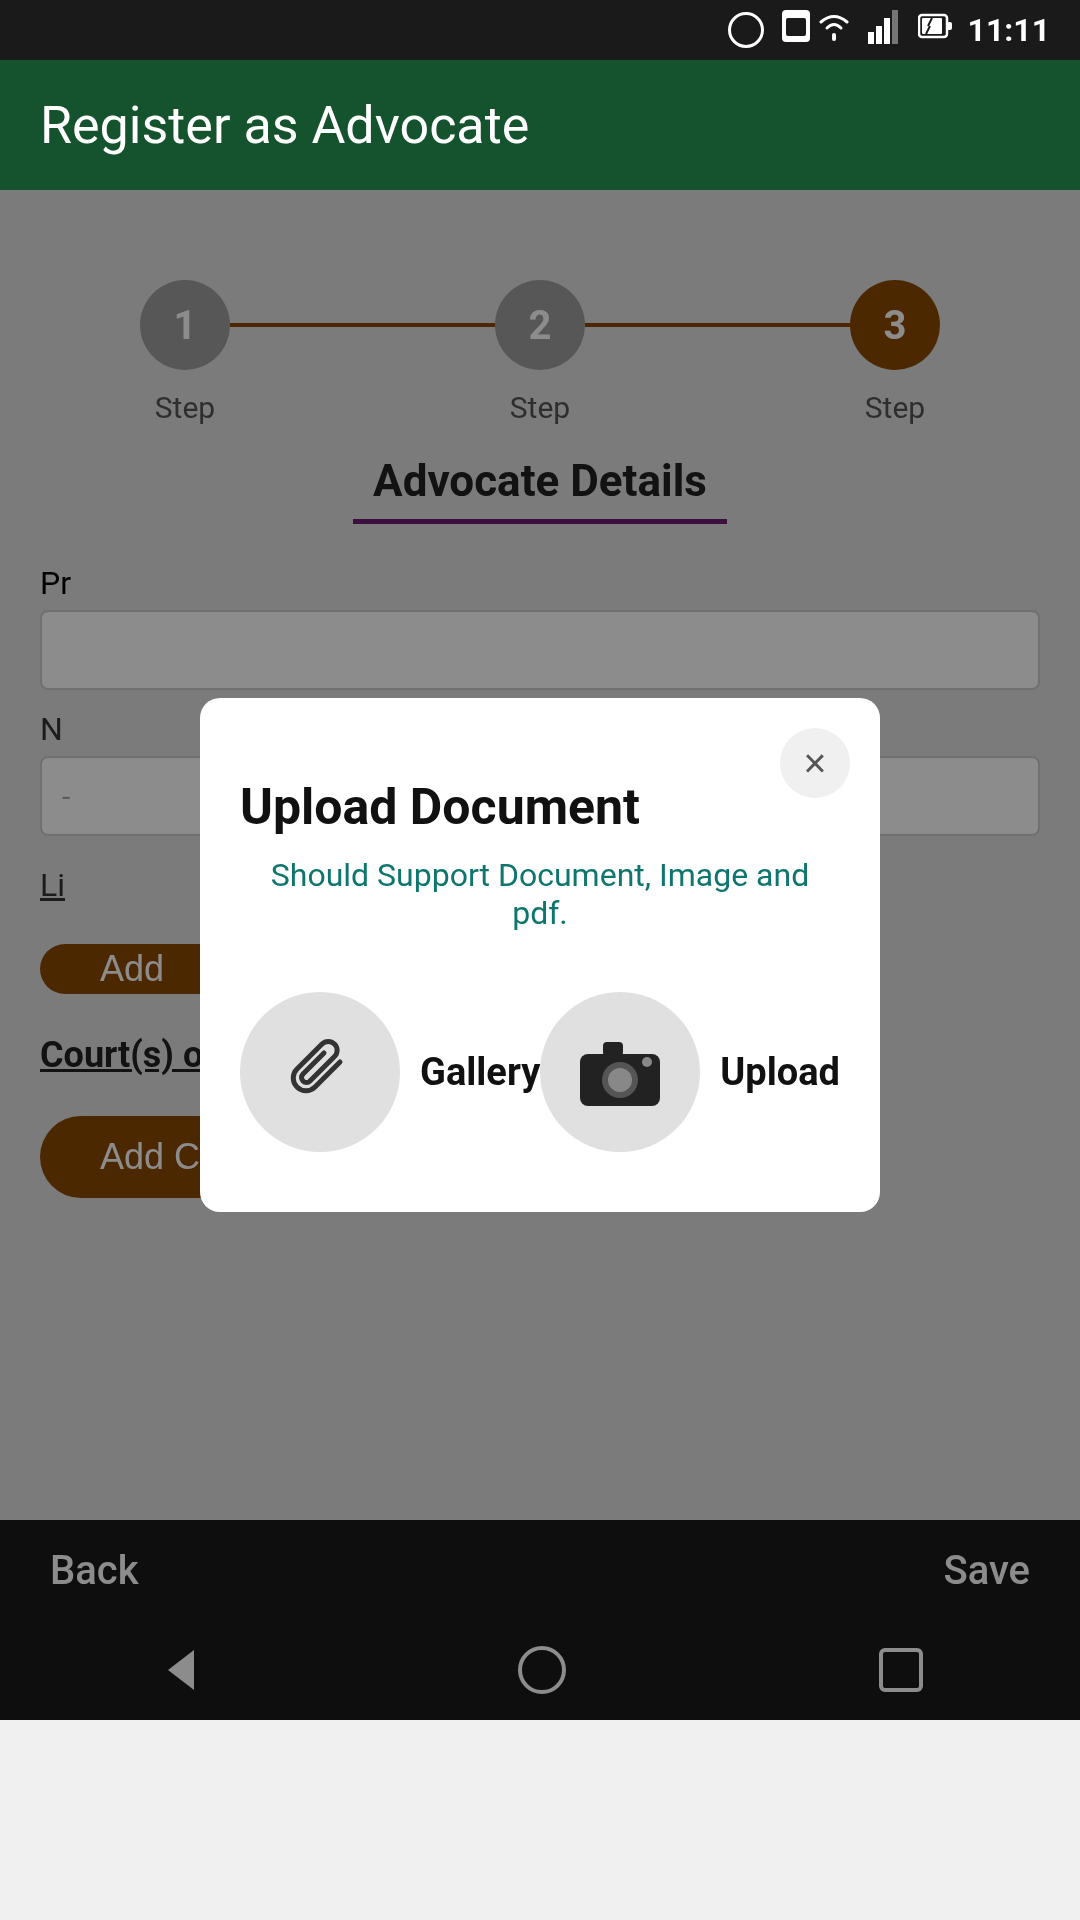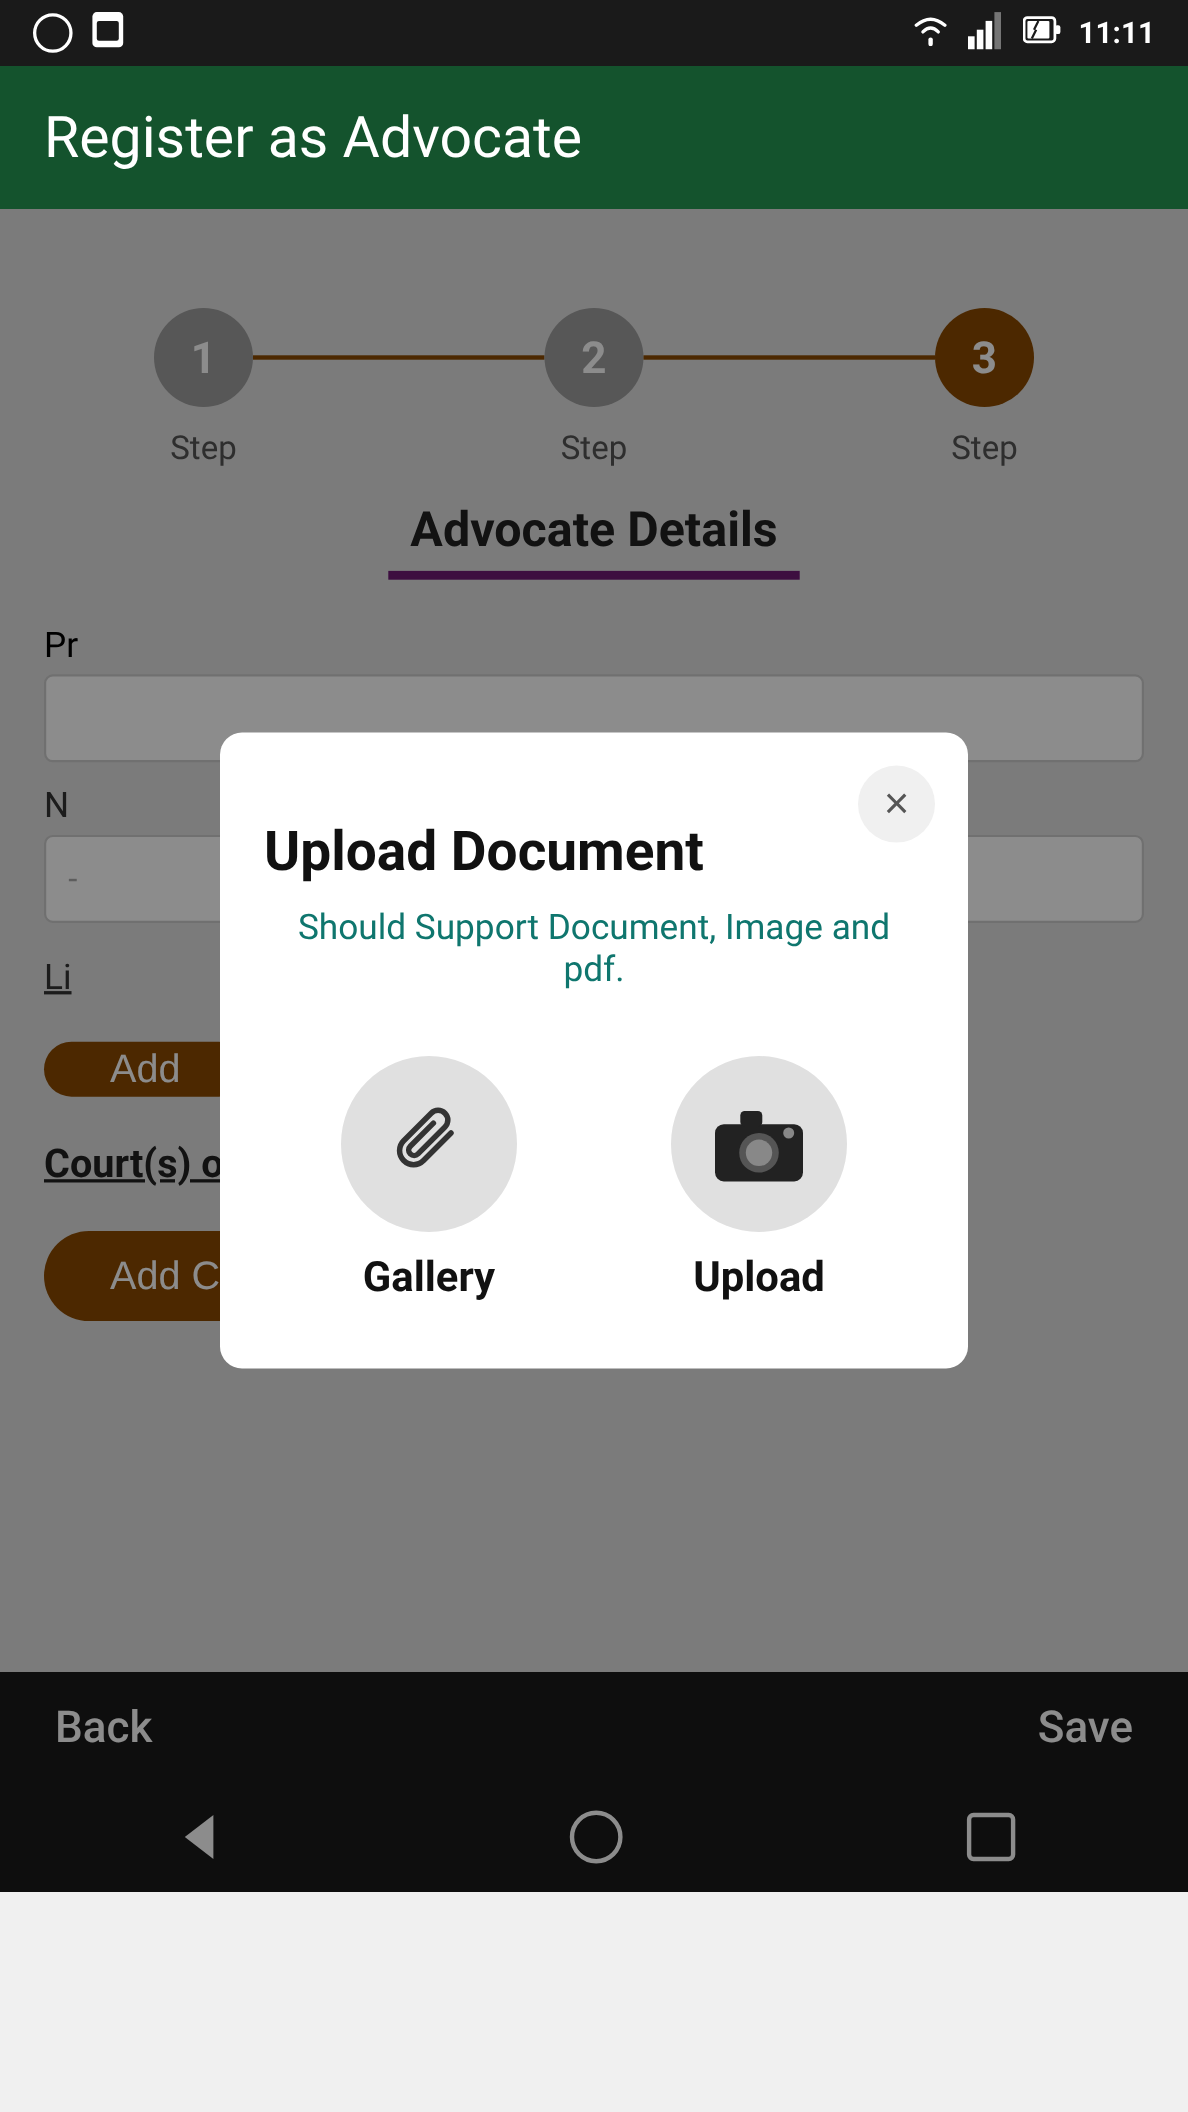--- a/index.html
+++ b/index.html
@@ -14,24 +14,24 @@
       position: relative;
     }
 
     
     .status-bar {
       width: 100%;
       height: 60px;
       background: #1a1a1a;
       display: flex;
       align-items: center;
-      justify-content: space-between;
+      justify-content: flex-end;
       padding: 0 30px;
       color: white;
-      font-size: 27px;
+      font-size: 32px;
     }
     .status-left {
       display: flex;
       align-items: center;
       gap: 14px;
     }
     .status-right {
       display: flex;
       align-items: center;
       gap: 14px;
@@ -102,21 +102,21 @@
     }
 
     
     .section-title {
       text-align: left;
       font-size: 44px;
       font-weight: bold;
       color: #222;
       margin: 30px 0 10px 0;
       padding-bottom: 12px;
-      border-bottom: 8px solid #701a75;
+      border-bottom: 5px solid #701a75;
       display: inline-block;
       padding: 0 20px 12px 20px;
     }
     .section-title-wrapper {
       display: flex;
       justify-content: center;
       margin-bottom: 30px;
     }
     .btn-add {
       margin-top: 20px;
@@ -237,21 +237,21 @@
       color: #0f766e;
       margin-bottom: 60px;
     }
     .modal-options {
       display: flex;
       justify-content: space-around;
       align-items: center;
     }
     .modal-option {
       display: flex;
-      flex-direction: column;
+      flex-direction: row;
       align-items: center;
       gap: 20px;
       cursor: pointer;
     }
     .option-circle {
       width: 160px;
       height: 160px;
       border-radius: 50%;
       background: #e0e0e0;
       display: flex;

